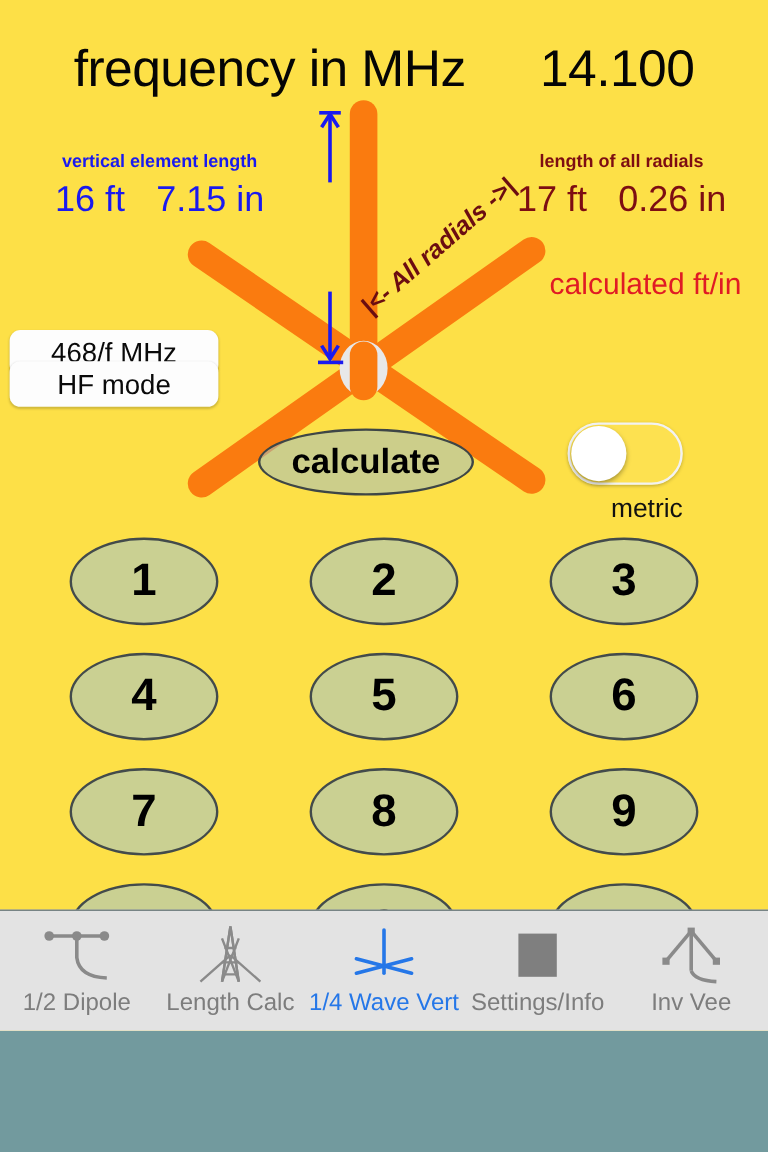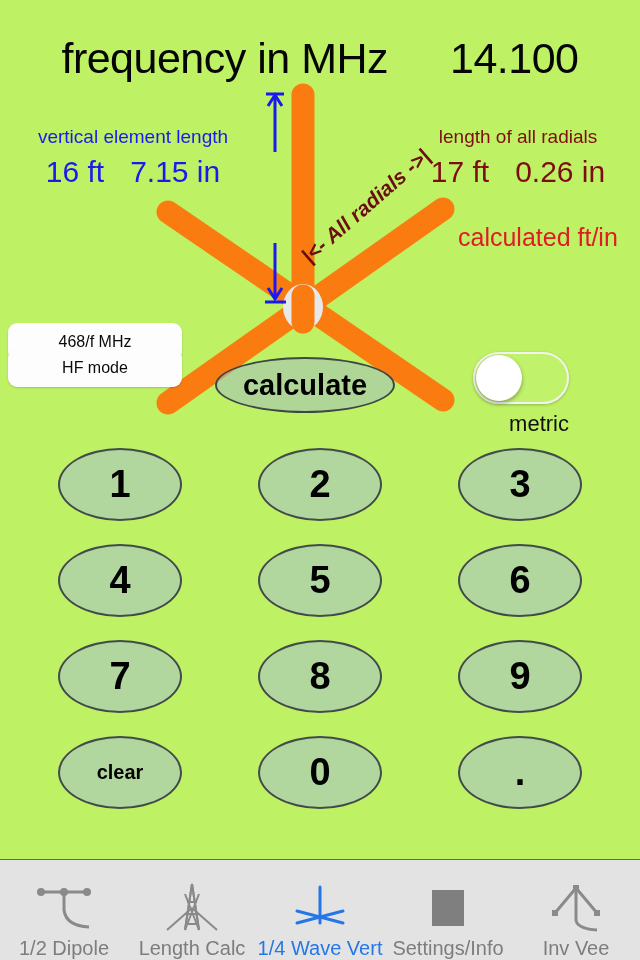--- a/index.html
+++ b/index.html
@@ -10,22 +10,22 @@
     width: 640px;
     height: 960px;
     overflow: hidden;
     background: #729a9e;
     font-family: "Liberation Sans", sans-serif;
     -webkit-font-smoothing: antialiased;
   }
   #app {
     position: relative;
     width: 640px;
-    height: 960px;
-    background: #bef264;
+    height: 859px;
+    background: #fde047;
   }
 
   
   .header {
     position: absolute;
     top: 28px;
     left: 0;
     width: 640px;
     height: 60px;
     display: flex;
@@ -55,22 +55,22 @@
     height: 860px;
     pointer-events: none;
   }
 
   
   .meas {
     position: absolute;
     text-align: center;
   }
   .meas .title {
-    font-size: 19px;
-    font-weight: normal;
+    font-size: 15px;
+    font-weight: bold;
     white-space: nowrap;
   }
   .meas .vals {
     font-size: 30px;
     white-space: nowrap;
     margin-top: 7px;
   }
   .meas .vals .ft { margin-right: 26px; }
 
   #vert-meas {
@@ -112,28 +112,27 @@
   
   .mode-btn {
     position: absolute;
     left: 8px;
     width: 174px;
     height: 38px;
     background: #fdfdfd;
     border: none;
     border-radius: 9px;
     color: #0a0a0a;
-    font-size: 16px;
+    font-size: 23px;
     font-family: "Liberation Sans", sans-serif;
     display: flex;
     align-items: center;
     justify-content: center;
     box-shadow: 0 1px 2px rgba(0,0,0,0.18);
     padding: 0;
-    margin-top: 48px;
   }
   #mode-formula { top: 275px; }
   #mode-band { top: 301px; }
 
   
   .calculate-btn {
     position: absolute;
     left: 215px;
     top: 357px;
     width: 180px;
@@ -225,21 +224,21 @@
     height: 100px;
     background: #e3e3e3;
     border-top: 1px solid #5d6d6e;
     display: flex;
   }
   .tab {
     flex: 1;
     display: flex;
     flex-direction: column;
     align-items: center;
-    justify-content: flex-end;
+    justify-content: flex-start;
     padding-top: 10px;
   }
   .tab .icon {
     height: 54px;
     display: flex;
     align-items: center;
     justify-content: center;
   }
   .tab .tab-label {
     font-size: 20px;

